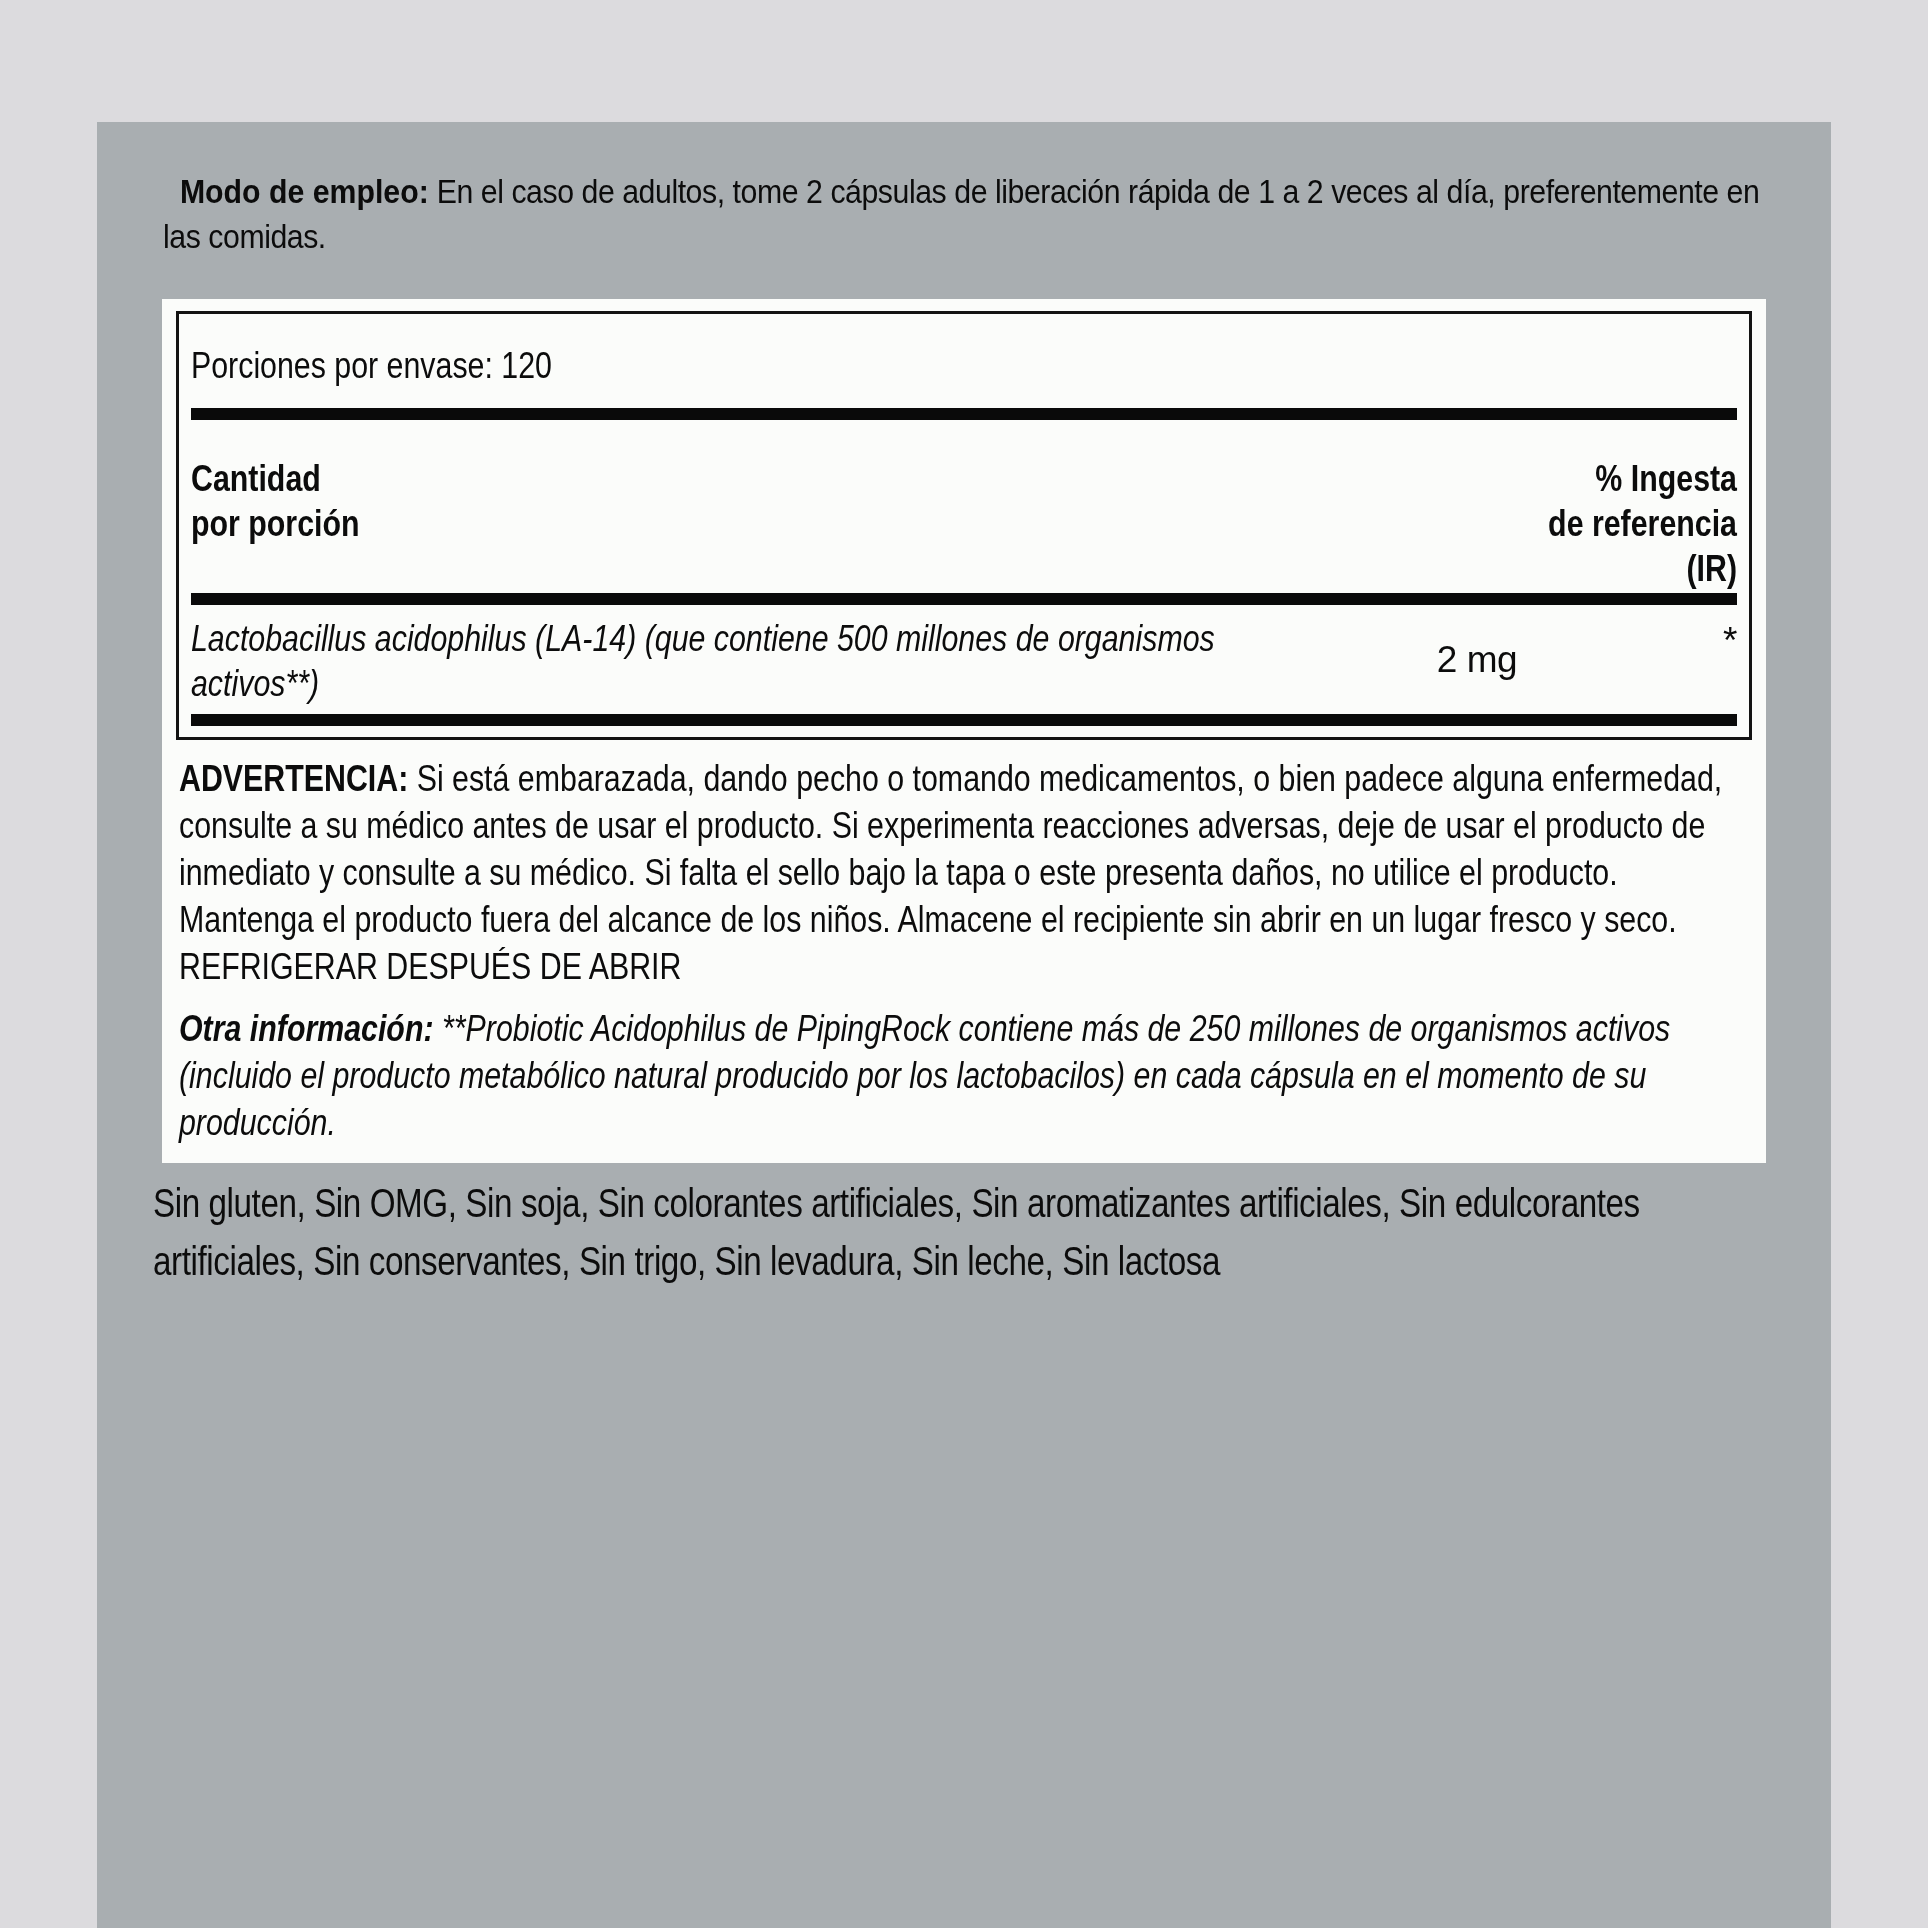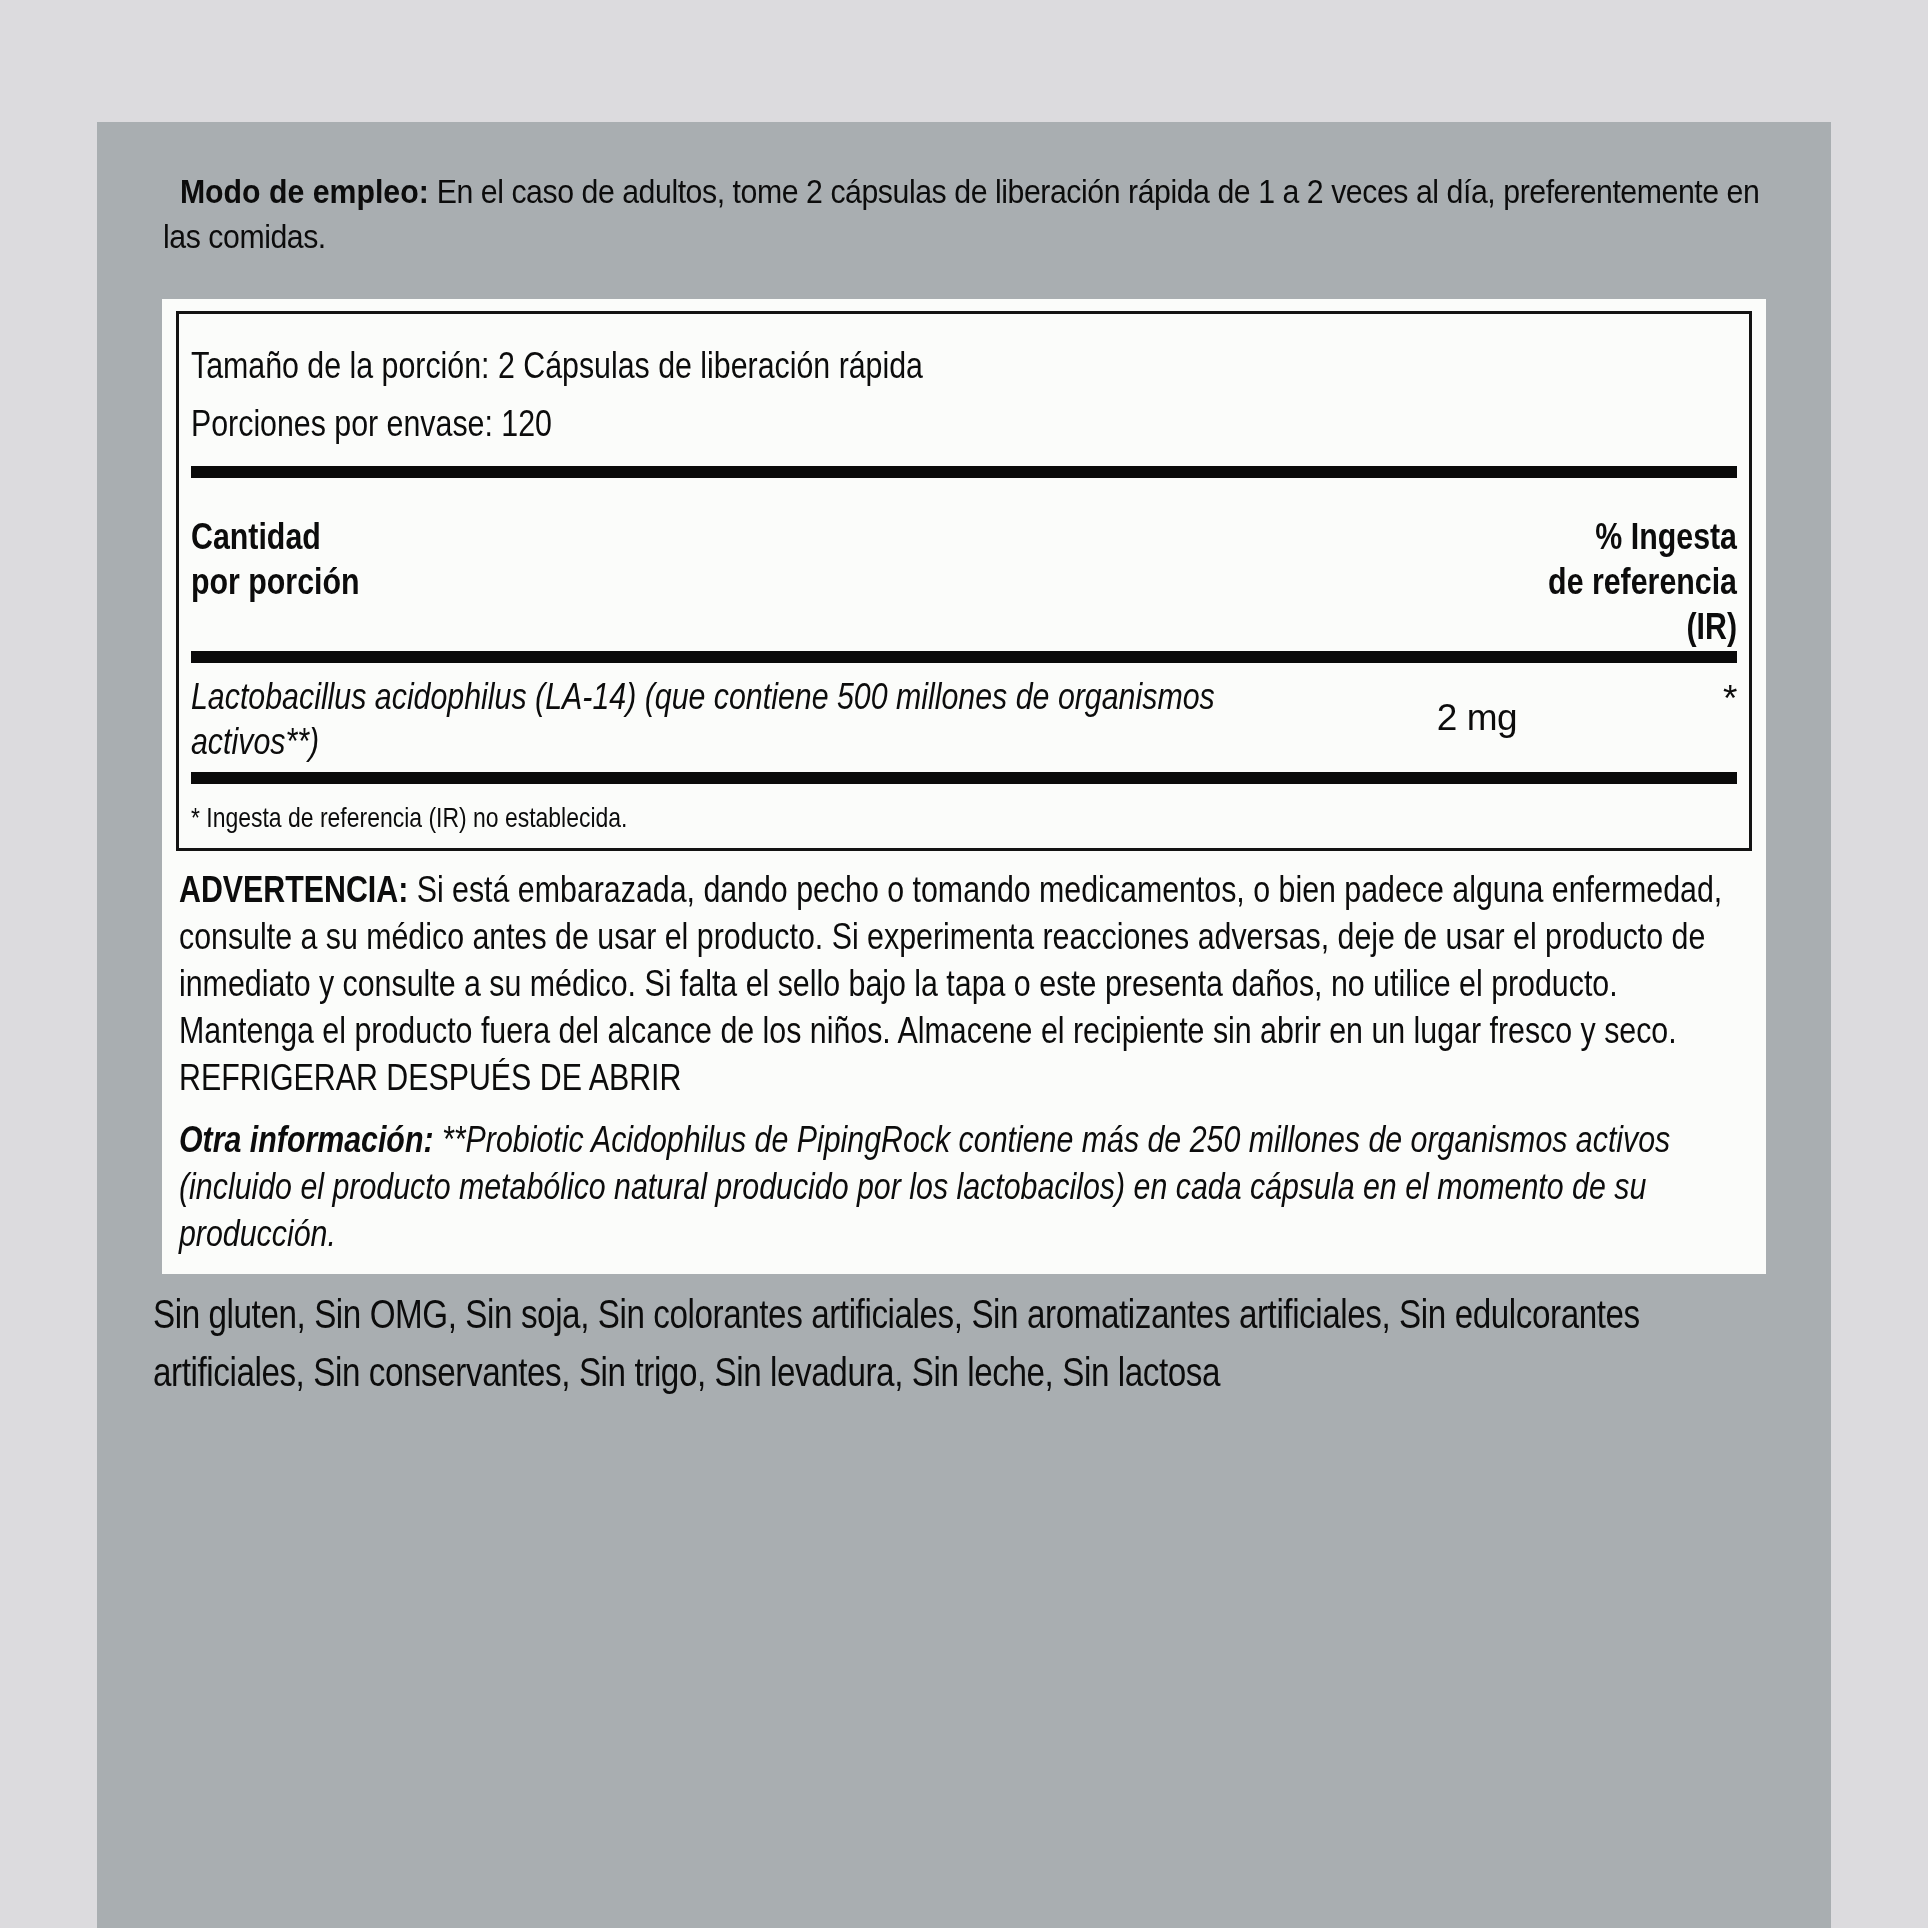--- a/index.html
+++ b/index.html
@@ -103,23 +103,20 @@
     <div class="usage">
       <div class="s89"><b>Modo de empleo:</b> <span>En el caso de adultos, tome 2 cápsulas de liberación rápida de 1 a 2 veces al día, preferentemente en las comidas.</span></div>
     </div>
 
     <div class="sheet" style="background: rgb(251, 252, 250);">
 
       <div class="factbox" style="background: rgb(251, 252, 250);">
 
 
         <div class="serve">
-          <div class="s82">Tamaño de la porción: 2 Cápsulas de liberación rápida</div>
-        </div>
-        <div class="serve">
           <div class="s82">Porciones por envase: 120</div>
         </div>
 
         <div class="bar bar-1" style="background: rgb(10, 10, 10);"></div>
 
         <div class="thead">
           <div class="th-left">
             <div class="s82 prelines">Cantidad
 por porción</div>
           </div>
@@ -135,23 +132,20 @@
         <div class="trow">
           <div class="td-name">
             <div class="s82">Lactobacillus acidophilus (LA-14) (que contiene 500 millones de organismos activos**)</div>
           </div>
           <div class="td-amt">2 mg</div>
           <div class="td-dv">*</div>
         </div>
 
         <div class="bar bar-3" style="background: rgb(10, 10, 10);"></div>
 
-        <div class="footnote">
-          <div class="s82">* Ingesta de referencia (IR) no establecida.</div>
-        </div>
 
       </div>
 
       <div class="paras">
         <p class="p2">
           <span class="s82" style="display:block"><b>ADVERTENCIA:</b> <span>Si está embarazada, dando pecho o tomando medicamentos, o bien padece alguna enfermedad, consulte a su médico antes de usar el producto. Si experimenta reacciones adversas, deje de usar el producto de inmediato y consulte a su médico. Si falta el sello bajo la tapa o este presenta daños, no utilice el producto. Mantenga el producto fuera del alcance de los niños. Almacene el recipiente sin abrir en un lugar fresco y seco. REFRIGERAR DESPUÉS DE ABRIR</span></span>
         </p>
         <p class="p3">
           <span class="s82" style="display:block"><b>Otra información:</b> <span>**Probiotic Acidophilus de PipingRock contiene más de 250 millones de organismos activos (incluido el producto metabólico natural producido por los lactobacilos) en cada cápsula en el momento de su producción.</span></span>
         </p>

